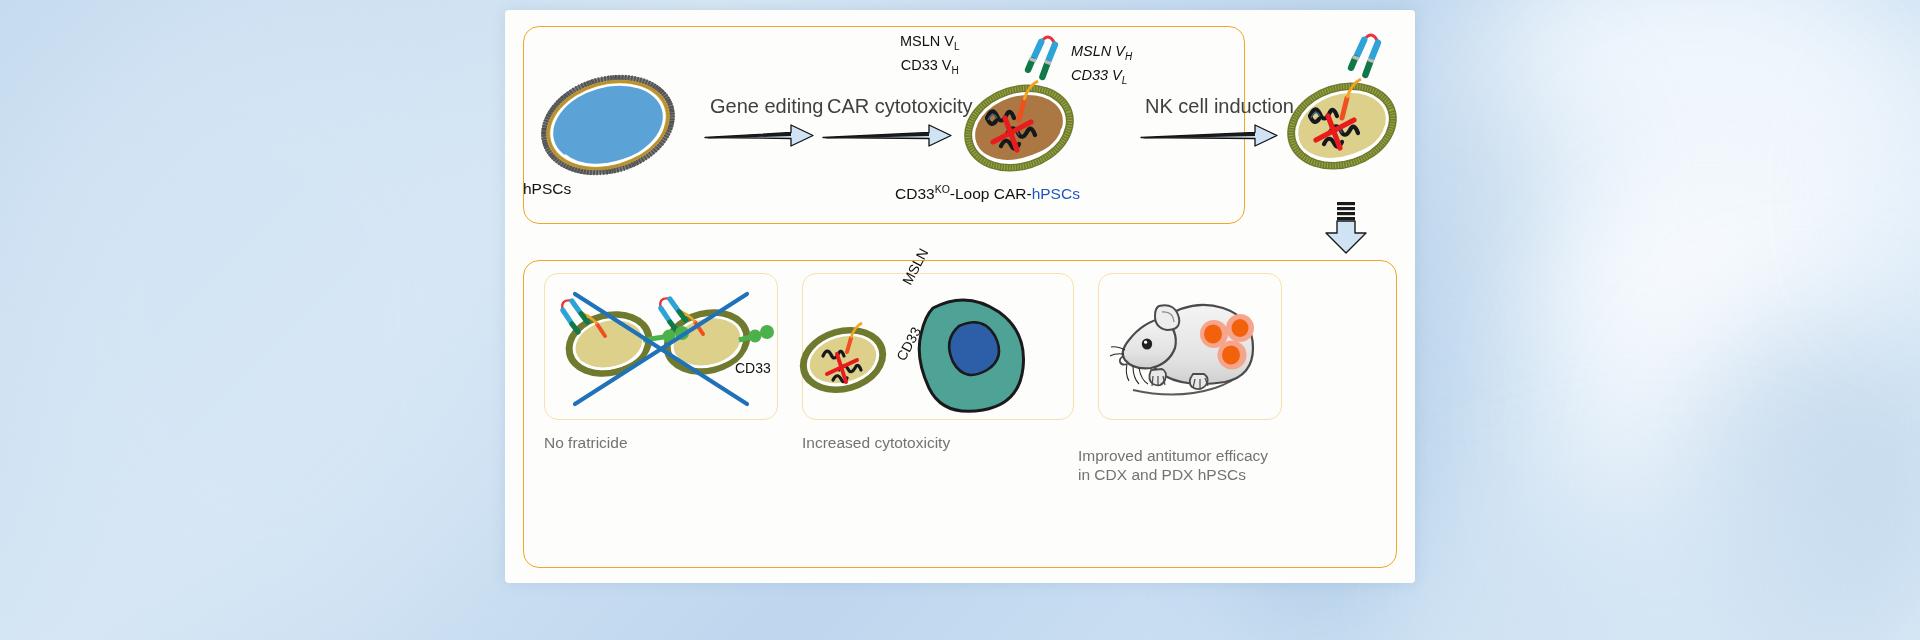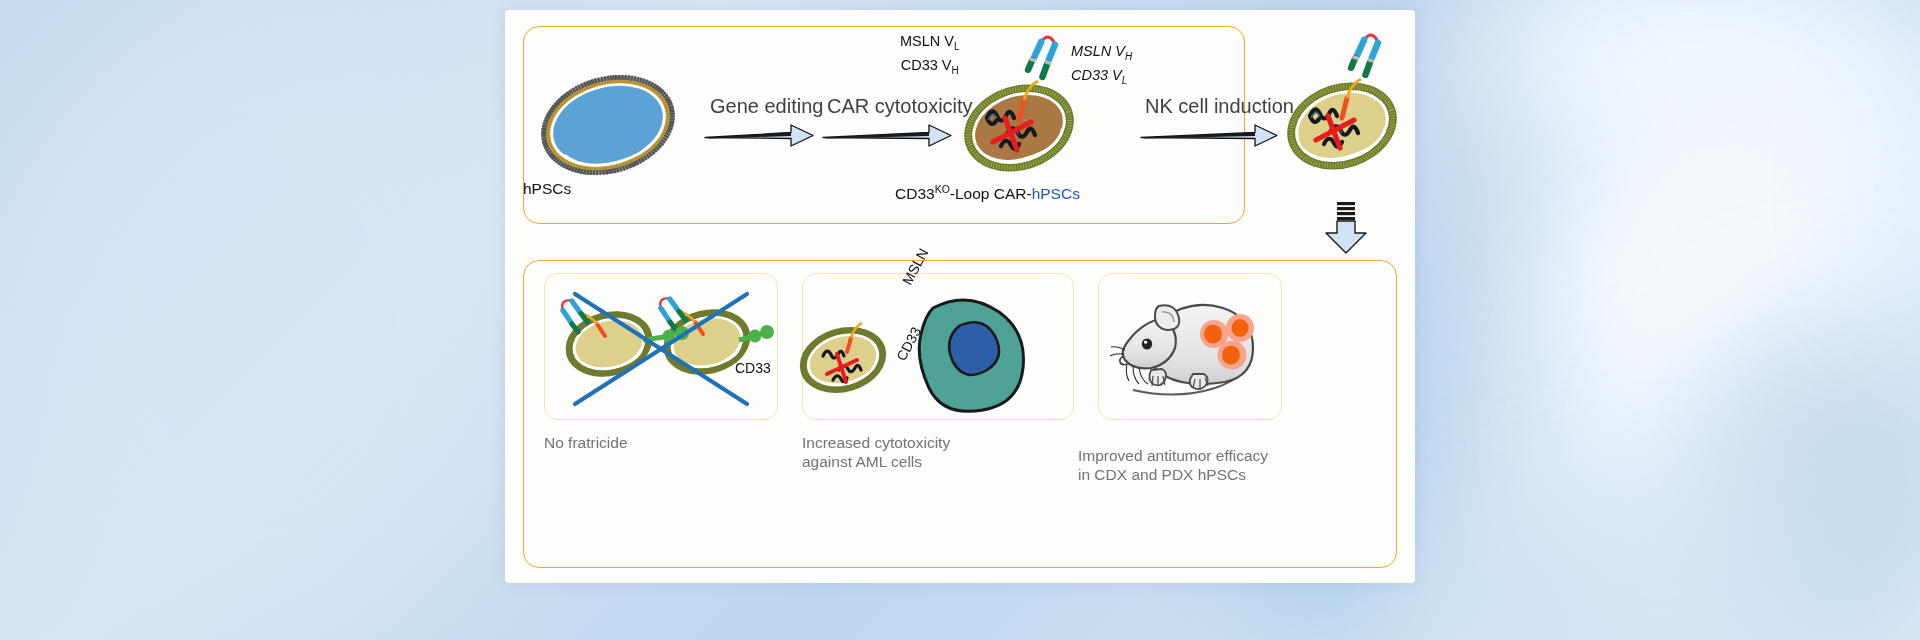--- a/index.html
+++ b/index.html
@@ -489,21 +489,20 @@
       </div>
       <div class="tiny" style="left:96px;top:6px;transform:rotate(-62deg);transform-origin:left top;">
         <span>MSLN</span>
       </div>
       <div class="tiny" style="left:90px;top:82px;transform:rotate(-62deg);transform-origin:left top;">
         <span>CD33</span>
       </div>
     </div>
     <div class="cap" style="left:278px;top:172px;width:270px;">
       <div>Increased cytotoxicity</div>
-      <div>against AML cells</div>
     </div>
 
     <div class="subpanel" id="sub-mouse">
       <div class="svgwrap" style="left:8px;top:10px;">
         <svg width="168" height="126" viewBox="0 0 168 126">
           <defs>
             <linearGradient id="mbody" x1="0" y1="0" x2="0" y2="1">
               <stop offset="0%" stop-color="#f4f4f4"></stop>
               <stop offset="70%" stop-color="#e2e2e2"></stop>
               <stop offset="100%" stop-color="#cfcfcf"></stop>

